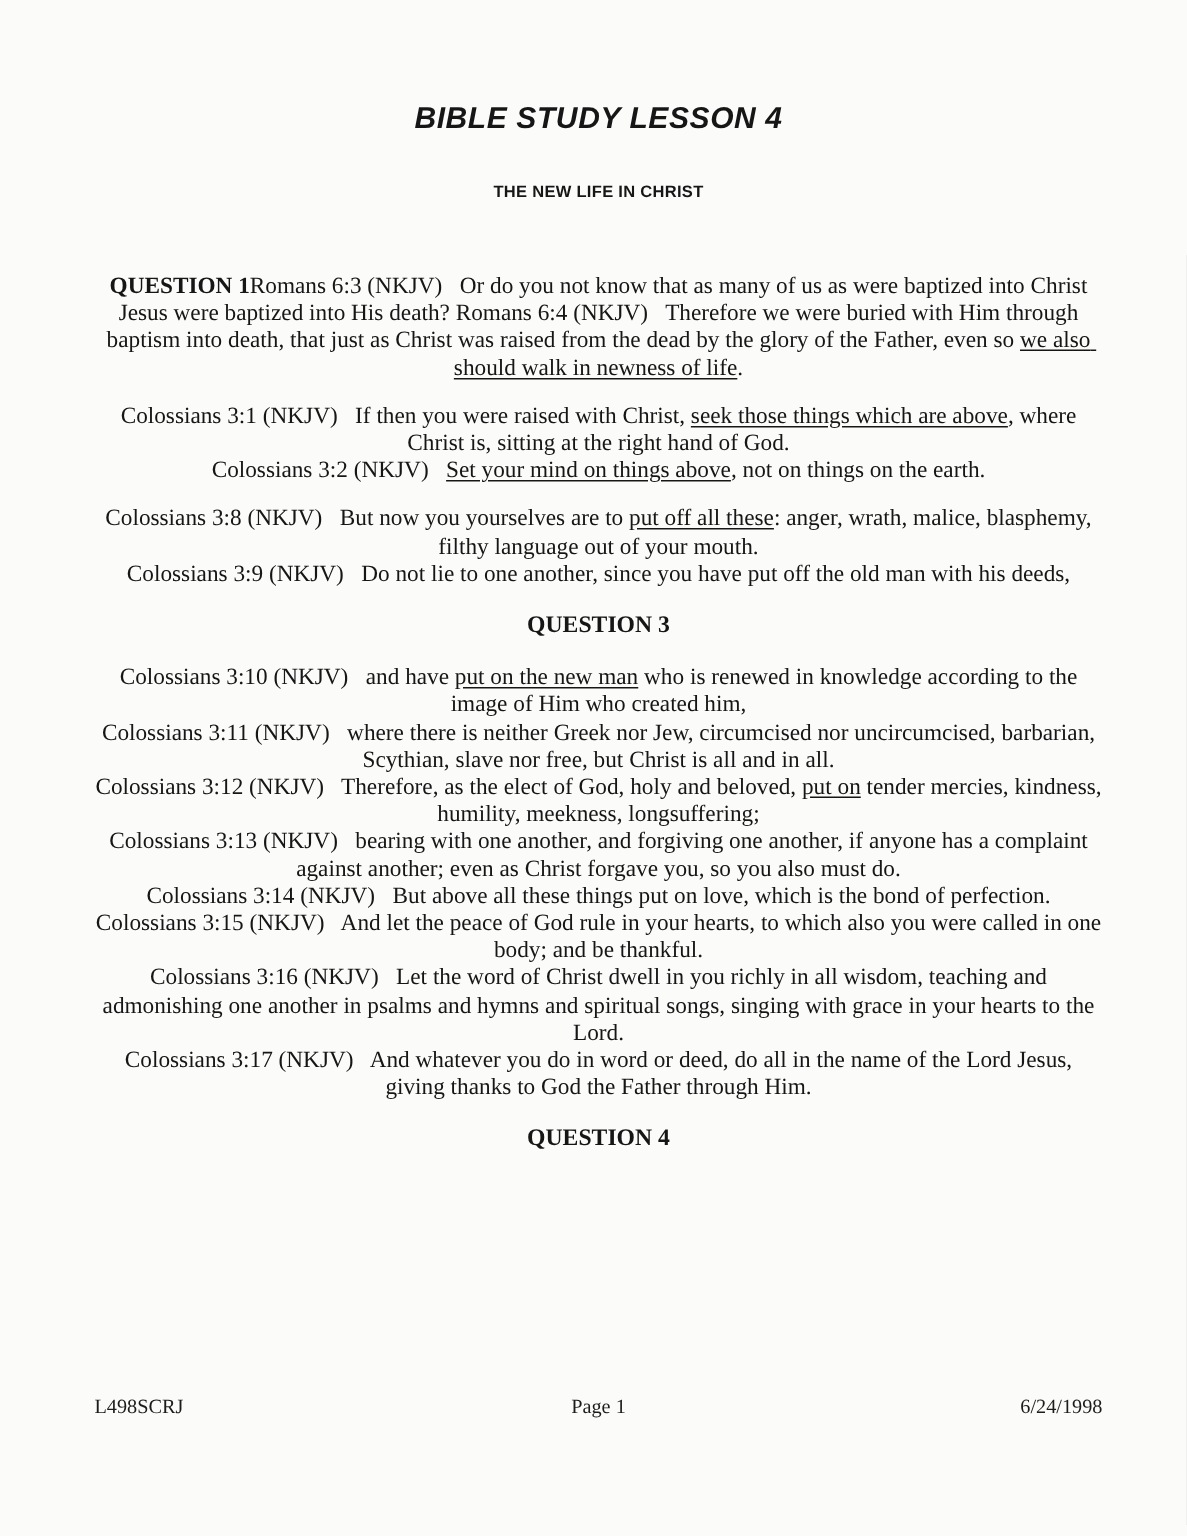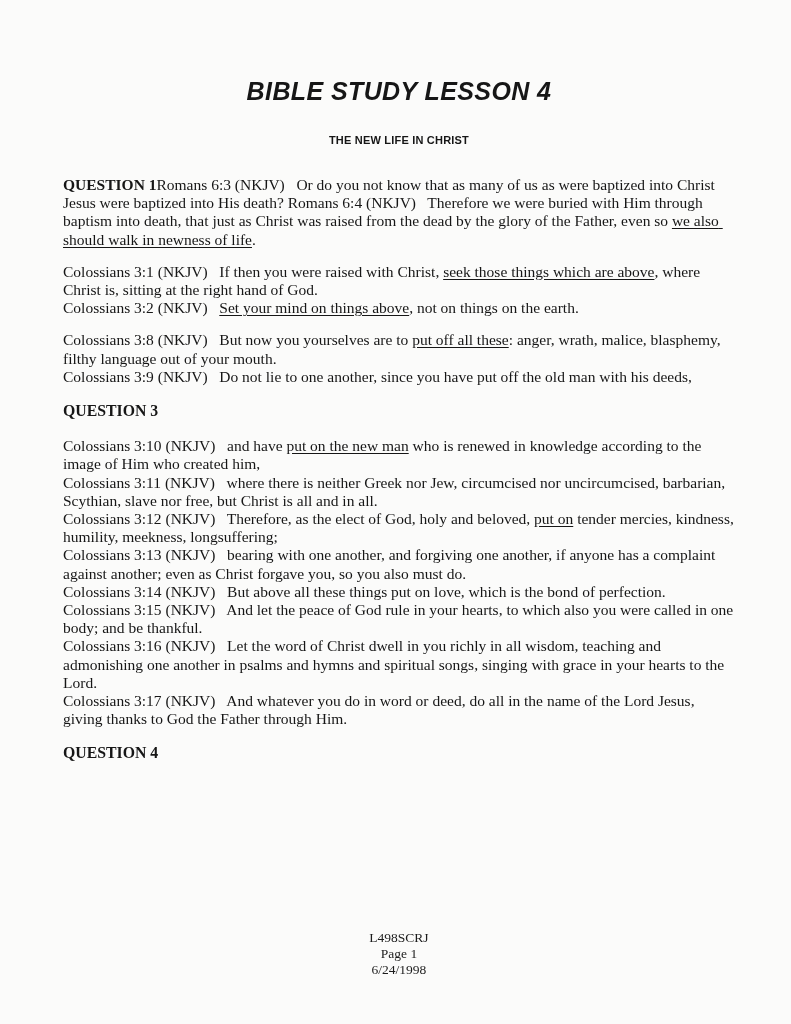--- a/index.html
+++ b/index.html
@@ -12,63 +12,63 @@
     box-sizing: border-box;
     padding: 62px 56px 0 63px;
     font-family: "Liberation Serif", serif;
     color: #161616;
     overflow: hidden;
   }
   .title {
     font-family: "Liberation Sans", sans-serif;
     font-weight: bold;
     font-style: italic;
-    font-size: 25px;
+    font-size: 20px;
     line-height: 26px;
     text-align: center;
     letter-spacing: 0.4px;
-    margin: 16px;
+    margin: 4px;
   }
   .subtitle {
     font-family: "Liberation Sans", sans-serif;
     font-weight: bold;
     font-size: 11px;
     line-height: 19px;
     text-align: center;
     letter-spacing: 0.2px;
     margin: 27px 0 0 0;
   }
   .content {
-    margin-top: 26px;
+    margin-top: 44px;
     font-size: 15.5px;
     line-height: 18.2px;
+    text-align: center;
   }
   .verse-group {
     margin: 0 0 14px 0;
     white-space: pre-wrap;
   }
   .verse-line { }
   .q-heading {
     font-weight: bold;
     font-size: 15.8px;
     margin: 0 0 14px 0;
     padding: 2px 0 3px 0;
   }
   .b { font-weight: bold; }
   .u { text-decoration: underline; text-underline-offset: 2px; }
   .footer {
     position: absolute;
     top: 930px;
     left: 63px;
     right: 56px;
     display: flex;
-    align-items: center;
+    align-items: flex-end;
     font-size: 13.5px;
     color: #1c1c1c;
-    flex-direction: column;
   }
   .footer .f-left  { flex: 1; text-align: left; }
   .footer .f-center{ flex: 1; text-align: center; }
   .footer .f-right { flex: 1; text-align: right; }
 </style>
 </head>
 <body>
 
 <div class="page">
   <h1 class="title">BIBLE STUDY LESSON 4</h1>

